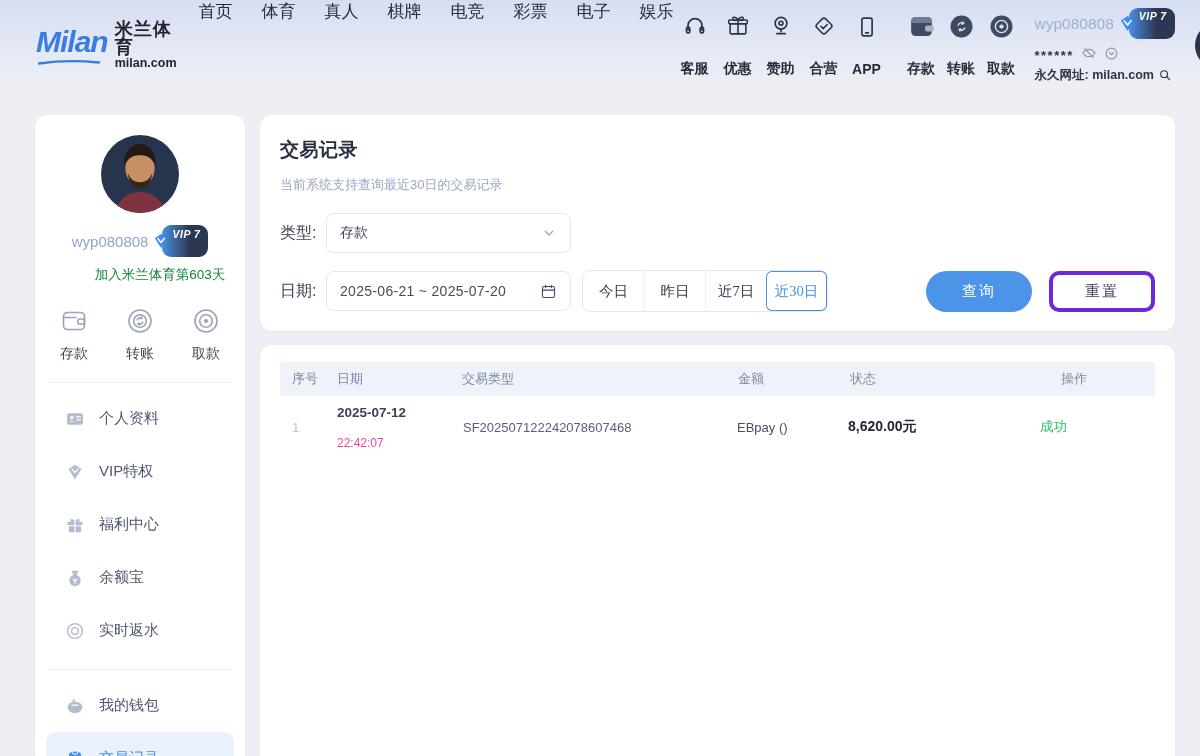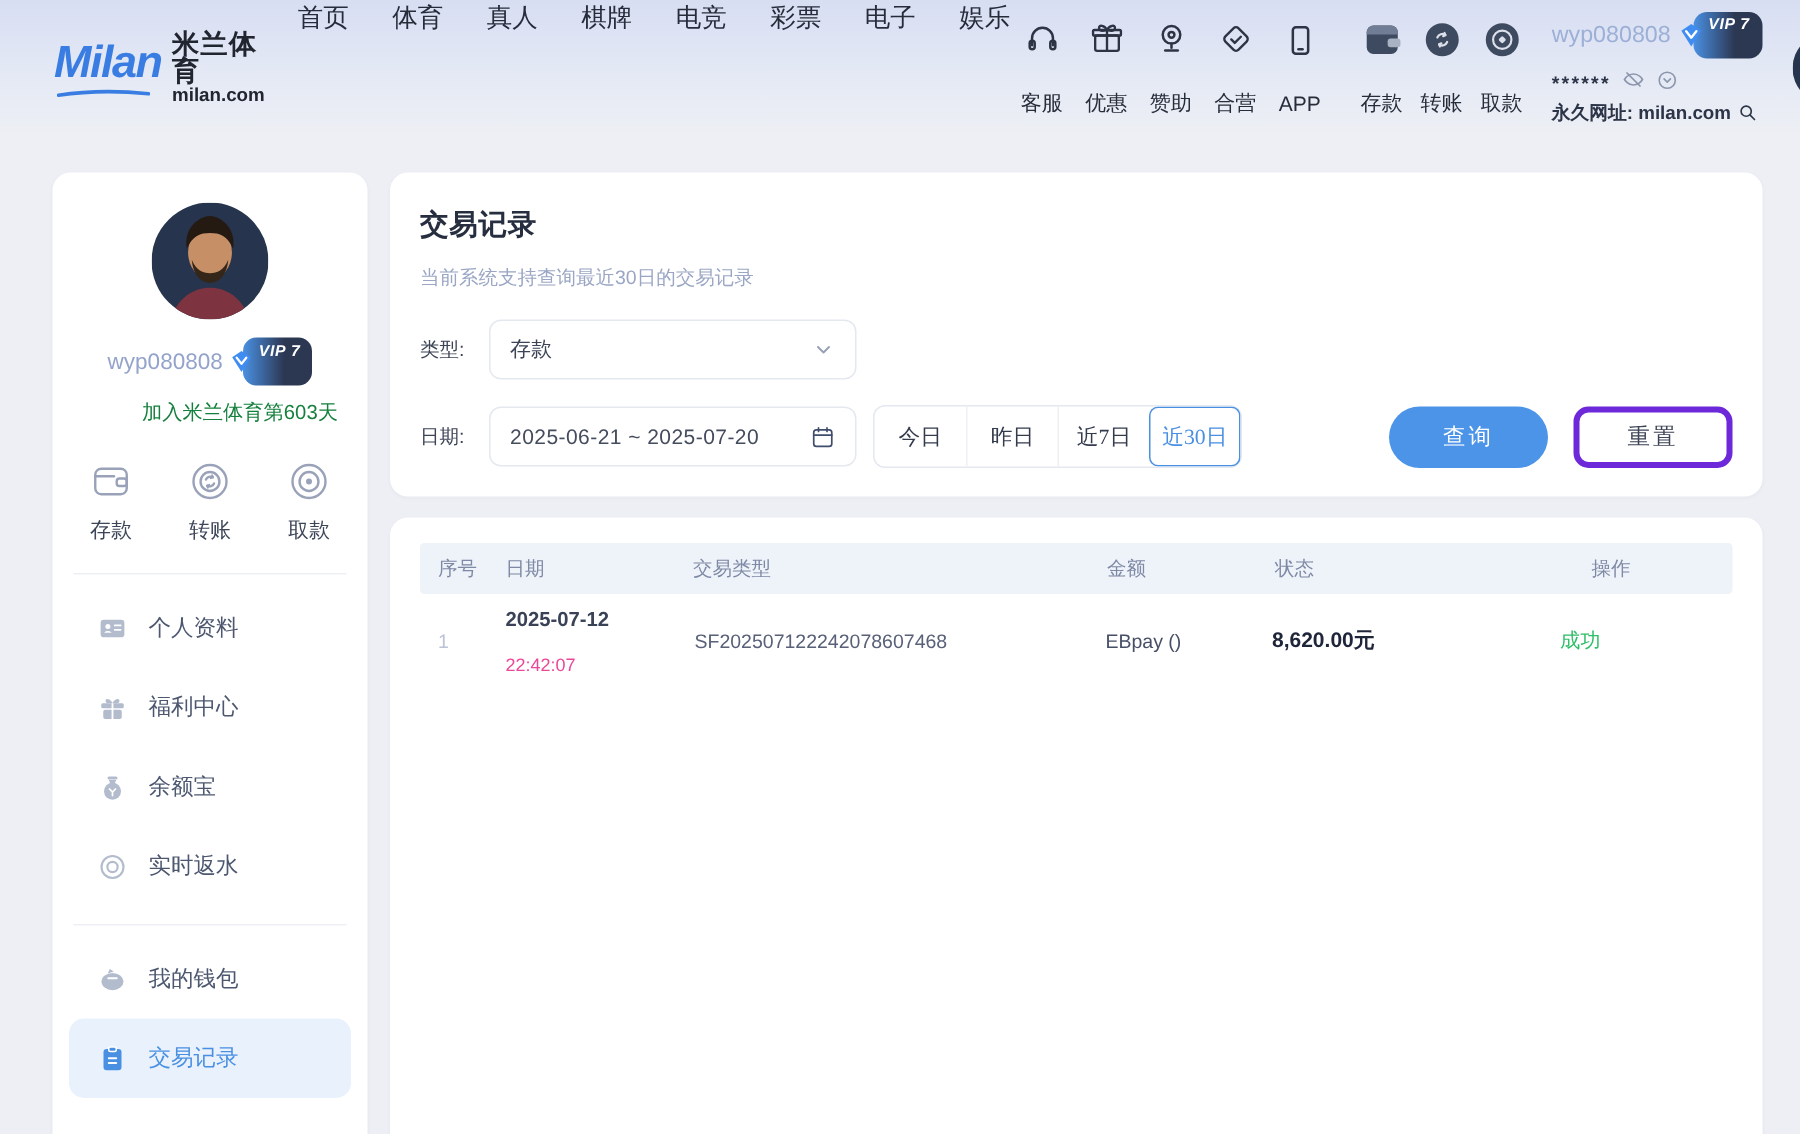--- a/index.html
+++ b/index.html
@@ -25,21 +25,21 @@
   }
   .logo-script .swash { position:absolute; left:2px; bottom:0; }
   .logo-txt { display:flex; flex-direction:column; line-height:1.05; }
   .logo-cn { font-size:18px; font-weight:800; color:#21252f; letter-spacing:1px; }
   .logo-domain { font-size:12.5px; font-weight:800; color:#21252f; }
 
   .main-nav { display:flex; gap:29px; margin-left:22px; }
   .nav-item { font-size:17px; font-weight:500; color:#262c3a; cursor:pointer; white-space:nowrap; }
 
   .topbar-right { margin-left:auto; display:flex; align-items:center; }
-  .hic { display:flex; flex-direction:column; align-items:center; gap:20px; width:42px; cursor:pointer; }
+  .hic { display:flex; flex-direction:column; align-items:center; gap:20px; width:42px; cursor:pointer;font-weight:bold; }
   .hic + .hic { margin-left:1px; }
   .hic .glyph { height:28px; display:flex; align-items:center; color:#2d3444; }
   .hic .lbl { font-size:14px; color:#262c3a; white-space:nowrap; }
   .wallet-group { display:flex; margin-left:14px; }
   .wallet-group .hic { width:39px; }
 
   .user-block { margin-left:14px; line-height:1; width:150px; }
   .user-line1 { display:flex; align-items:center; gap:5px; }
   .user-name { font-size:15.5px; color:#9cafd6; font-weight:500; }
   .vip-badge { display:inline-flex; align-items:center; position:relative; }
@@ -78,21 +78,21 @@
   .mi .glyph { color:#b3bccd; }
   .mi.active { background:#e9f1fd; color:#4a90e2; }
   .mi.active .glyph { color:#4a90e2; }
 
   
   .filter-card { left:260px; top:115px; width:915px; height:216px; padding:22px 20px 0; }
   .page-title { font-size:19px; font-weight:600; color:#272e40; letter-spacing:.5px; }
   .page-sub { margin-top:13px; font-size:13px; color:#9aa6c4; }
   .frow { display:flex; align-items:center; margin-top:17px; }
   .frow.first { margin-top:19px; }
-  .flabel { width:46px; font-size:13px; color:#3d4456; flex:none; }
+  .flabel { width:46px; font-size:16px; color:#3d4456; flex:none; }
   .select, .date-input {
     width:245px; height:40px; background:#fff; border:1px solid #e4e8ef; border-radius:8px;
     display:flex; align-items:center; padding:0 13px; font-size:14px; color:#3d4456; cursor:pointer;
   }
   .select .val, .date-input .val { flex:1; }
   .date-input { margin-right:10px; }
   .date-input .val { letter-spacing:.3px; color:#454c5e; }
   .segs { display:flex; margin-left:1px; border:1px solid #e4e8ef; border-radius:8px; background:#fff; height:42px; align-items:stretch; }
   .seg {
     width:61px; display:flex; align-items:center; justify-content:center;
@@ -358,20 +358,29 @@
           <circle cx="8.3" cy="10.3" r="2" fill="#fff"></circle>
           <path d="M5.4 15.3c.7-1.8 5.1-1.8 5.8 0z" fill="#fff"></path>
           <path d="M13.8 9.5h4.7M13.8 13h4.7" stroke="#fff" stroke-width="1.4" stroke-linecap="round"></path>
         </svg>
       </span>
       <span>个人资料</span>
     </div>
     <div class="mi">
       <span class="glyph">
         <svg width="20" height="20" viewBox="0 0 24 24">
+          <path d="M12 3.4l7.8 5-7.8 12.2L4.2 8.4z" fill="currentColor"></path>
+          <path d="M8.3 8.3l3.7 4.5 3.7-4.5" fill="none" stroke="#fff" stroke-width="1.6" stroke-linecap="round" stroke-linejoin="round"></path>
+        </svg>
+      </span>
+      <span>VIP特权</span>
+    </div>
+    <div class="mi">
+      <span class="glyph">
+        <svg width="20" height="20" viewBox="0 0 24 24">
           <path d="M12 7.8c-1.7-3.2-6-4.2-5.5-1.2.4 2.5 3.8 1.6 5.5 1.2zm0 0c1.7-3.2 6-4.2 5.5-1.2-.4 2.5-3.8 1.6-5.5 1.2z" fill="currentColor"></path>
           <rect x="3" y="8.2" width="18" height="4" rx="1.2" fill="currentColor"></rect>
           <rect x="4.6" y="13.4" width="14.8" height="7.4" rx="1.6" fill="currentColor"></rect>
           <path d="M12 8.2v12.6" stroke="#fff" stroke-width="1.5"></path>
         </svg>
       </span>
       <span>福利中心</span>
     </div>
     <div class="mi">
       <span class="glyph">

